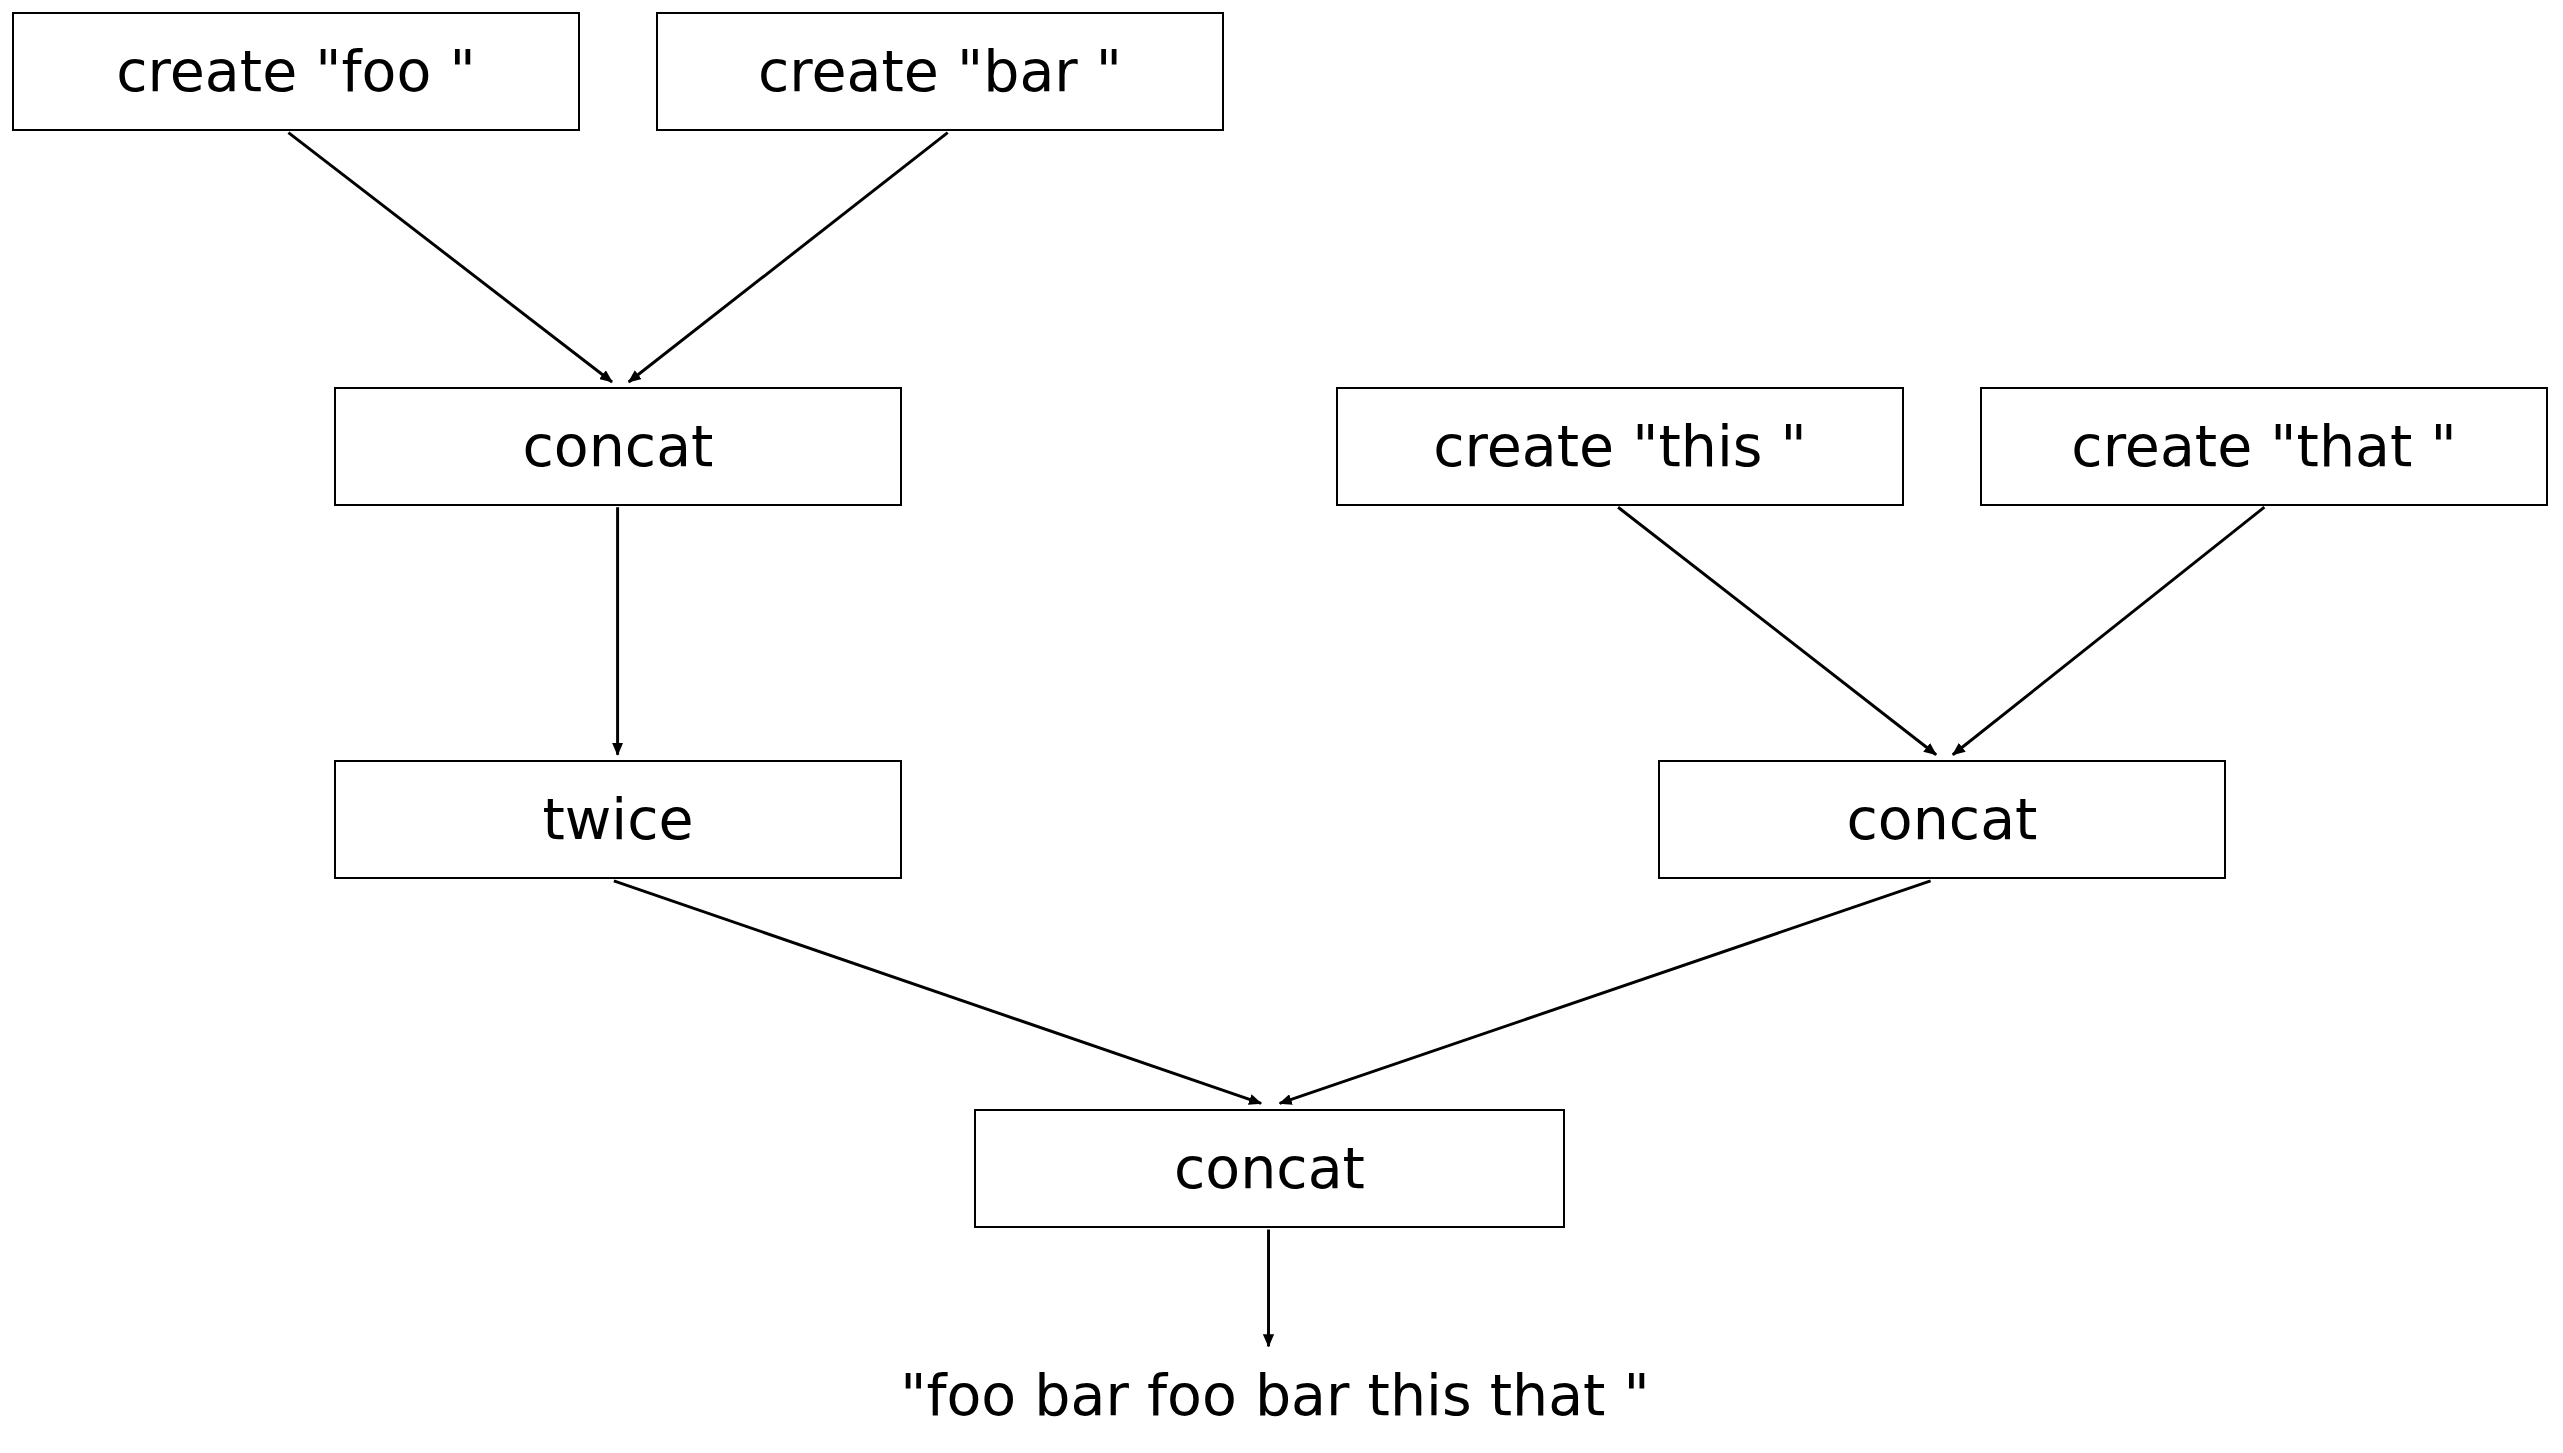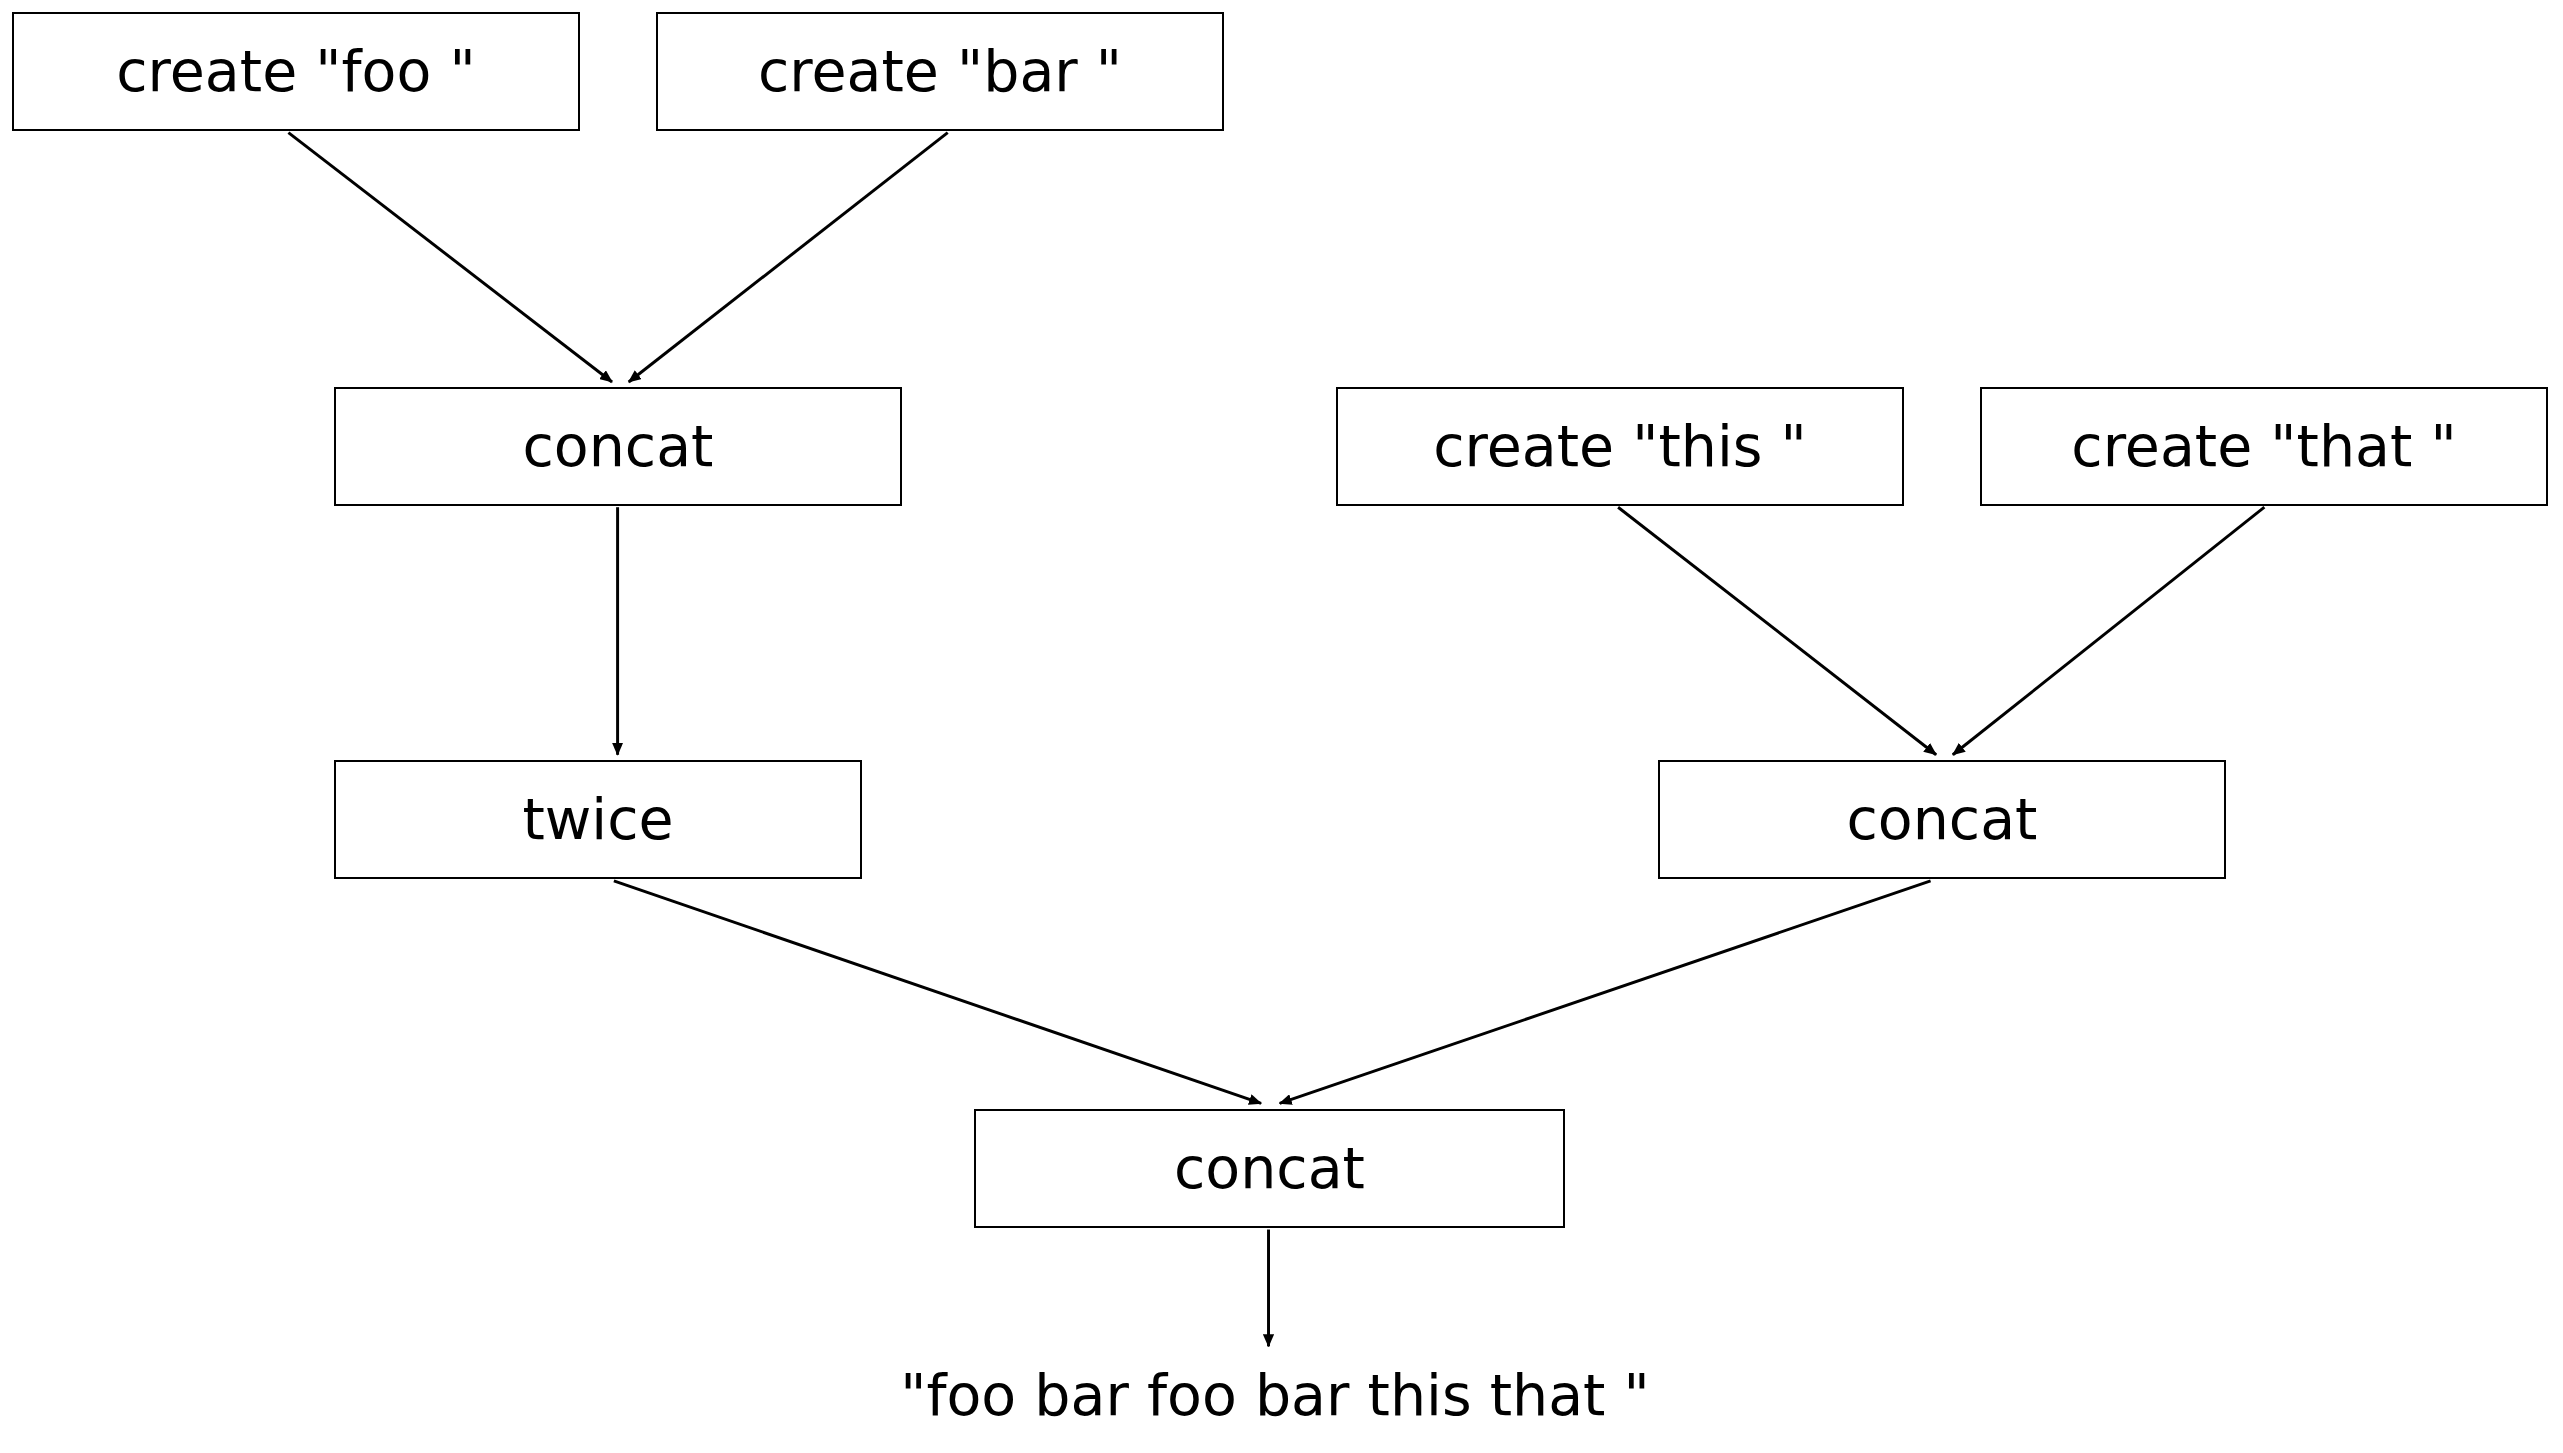--- a/index.html
+++ b/index.html
@@ -77,20 +77,20 @@
         <line x1="1368" y1="1326" x2="1368" y2="1452" stroke="#000000" stroke-width="3.2" marker-end="url(#arrowhead)"></line>
       </g>
   </svg>
 
   <div id="nodes-group">
       <div class="node" style="left: 12px; top: 12px; width: 568px; height: 119px;">create "foo "</div>
       <div class="node" style="left: 656px; top: 12px; width: 568px; height: 119px;">create "bar "</div>
       <div class="node" style="left: 334px; top: 387px; width: 568px; height: 119px;">concat</div>
       <div class="node" style="left: 1336px; top: 387px; width: 568px; height: 119px;">create "this "</div>
       <div class="node" style="left: 1980px; top: 387px; width: 568px; height: 119px;">create "that "</div>
-      <div class="node" style="left: 334px; top: 760px; width: 528px; height: 119px;">twice</div>
+      <div class="node" style="left: 334px; top: 760px; width: 568px; height: 119px;">twice</div>
       <div class="node" style="left: 1658px; top: 760px; width: 568px; height: 119px;">concat</div>
       <div class="node" style="left: 974px; top: 1109px; width: 591px; height: 119px;">concat</div>
       <div class="plain-label" style="left: 779px; top: 1354px; width: 992px; height: 83px;">"foo bar foo bar this that "</div>
     </div>
 
 </div>
 
 
 </body></html>

